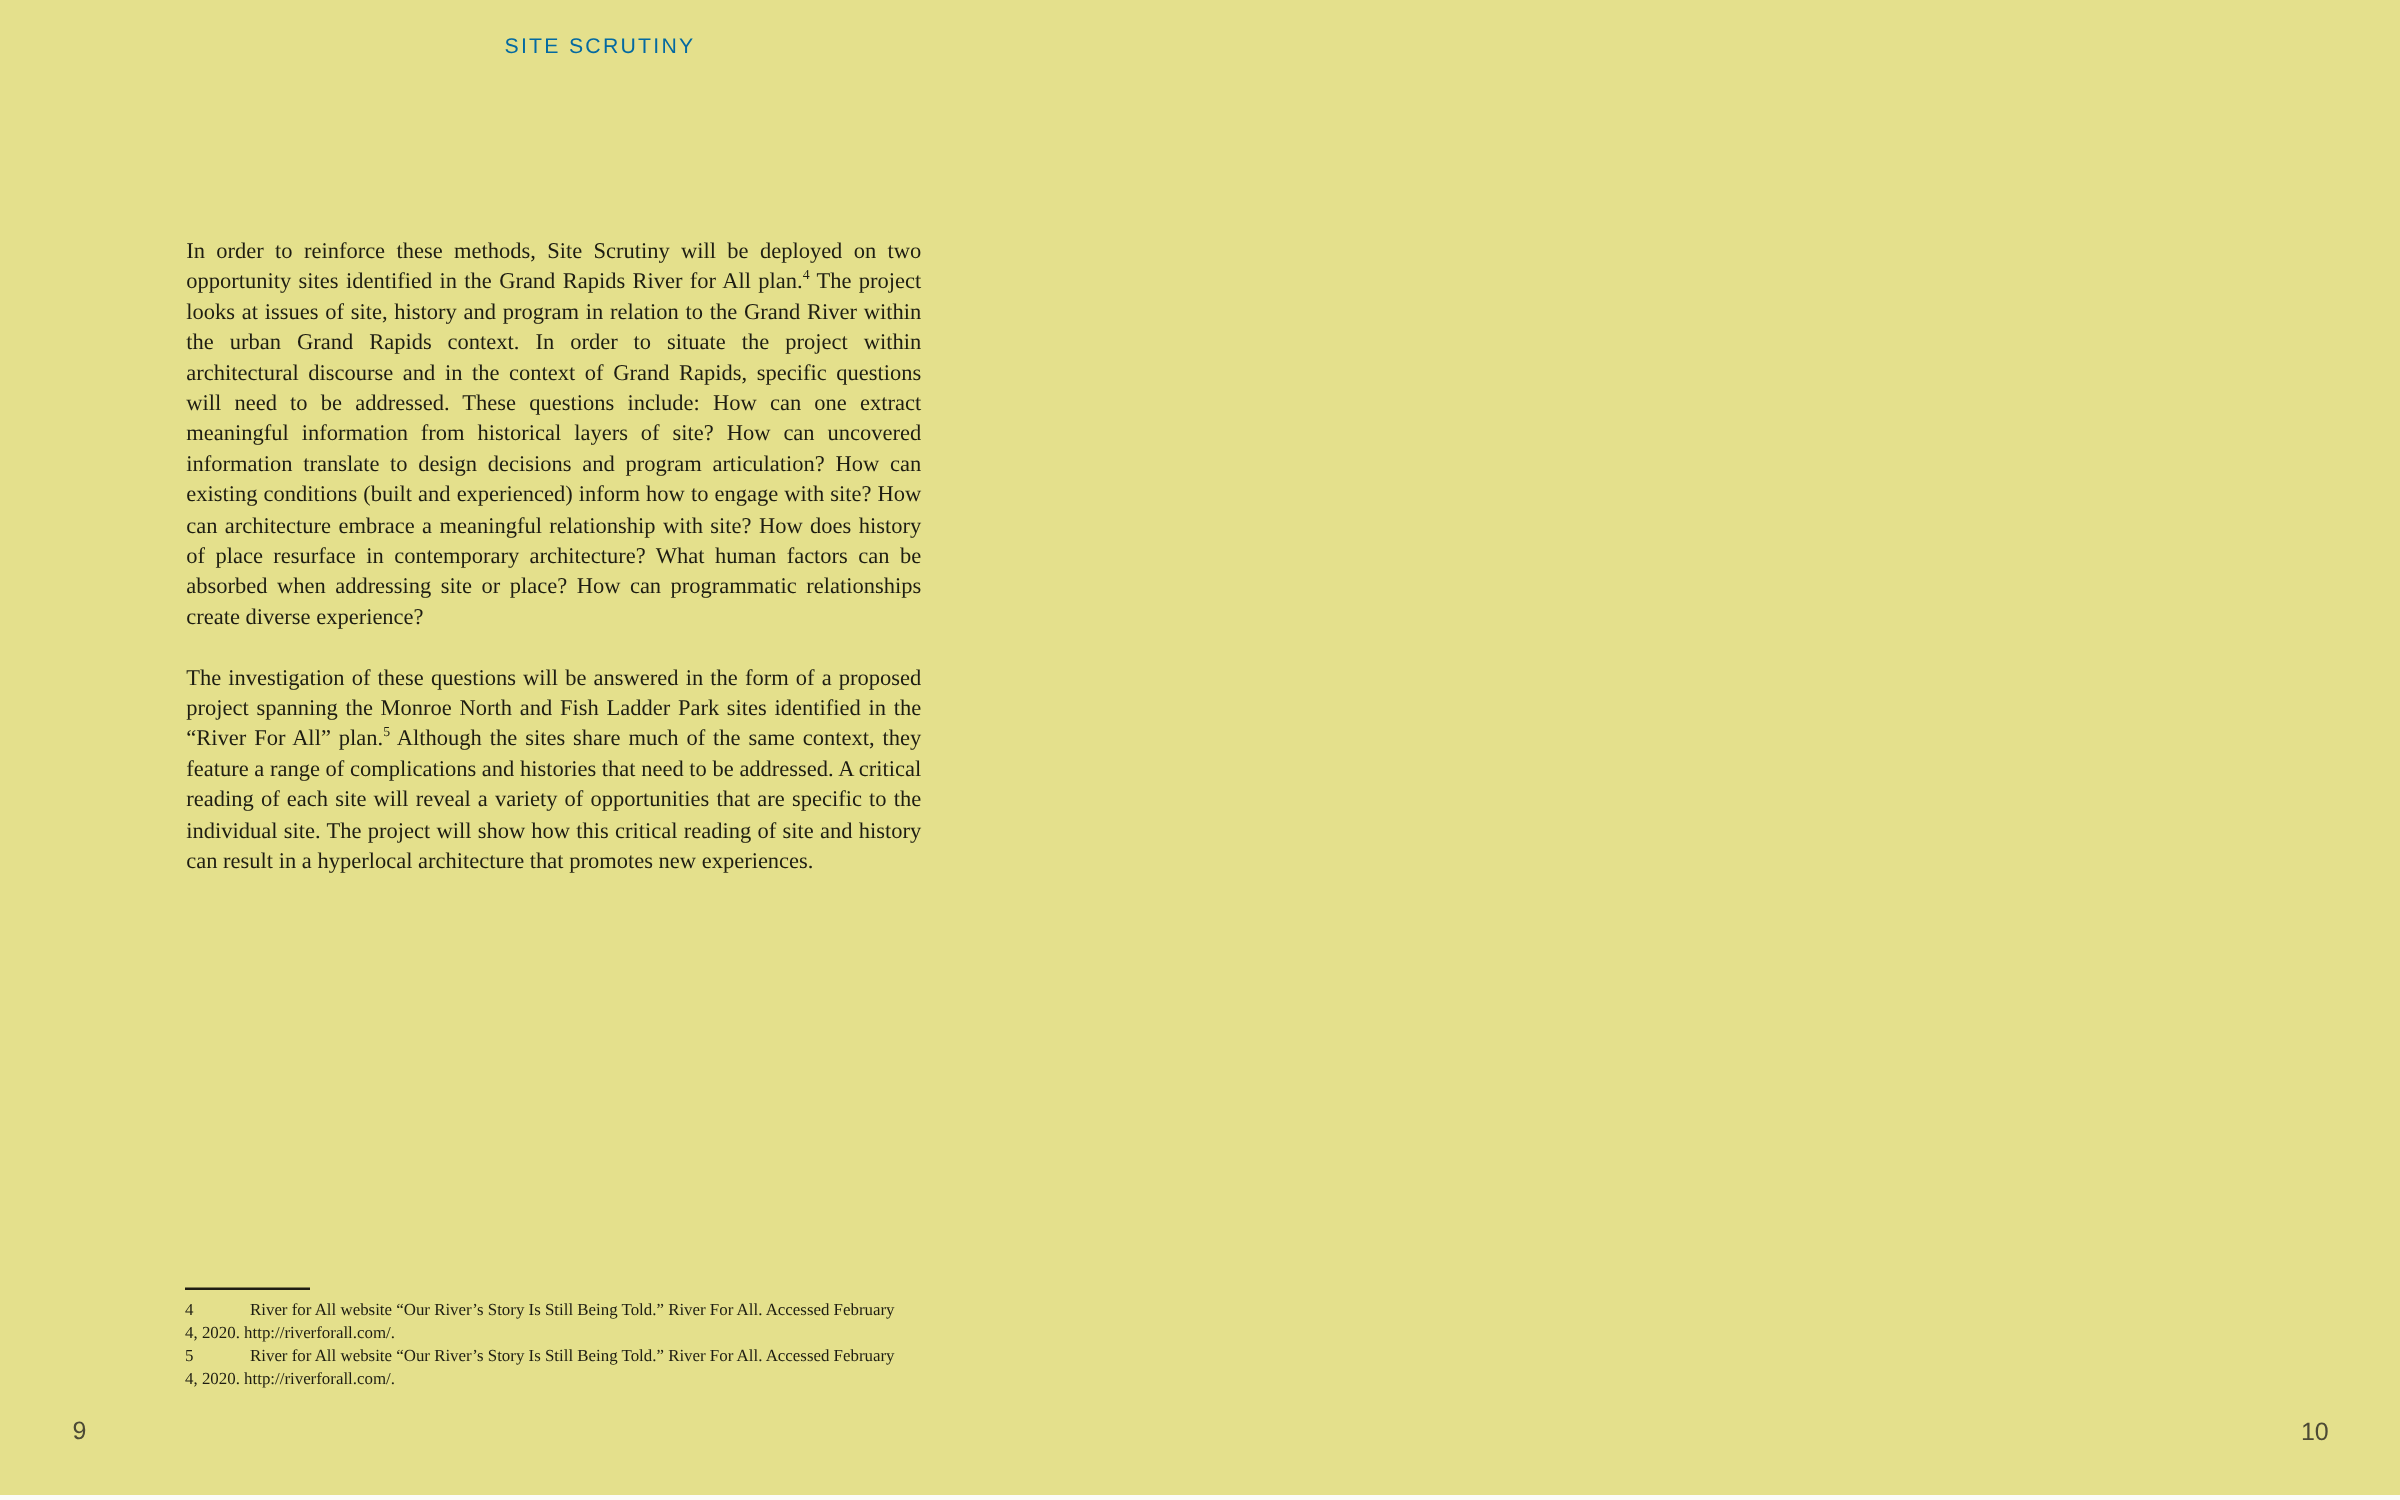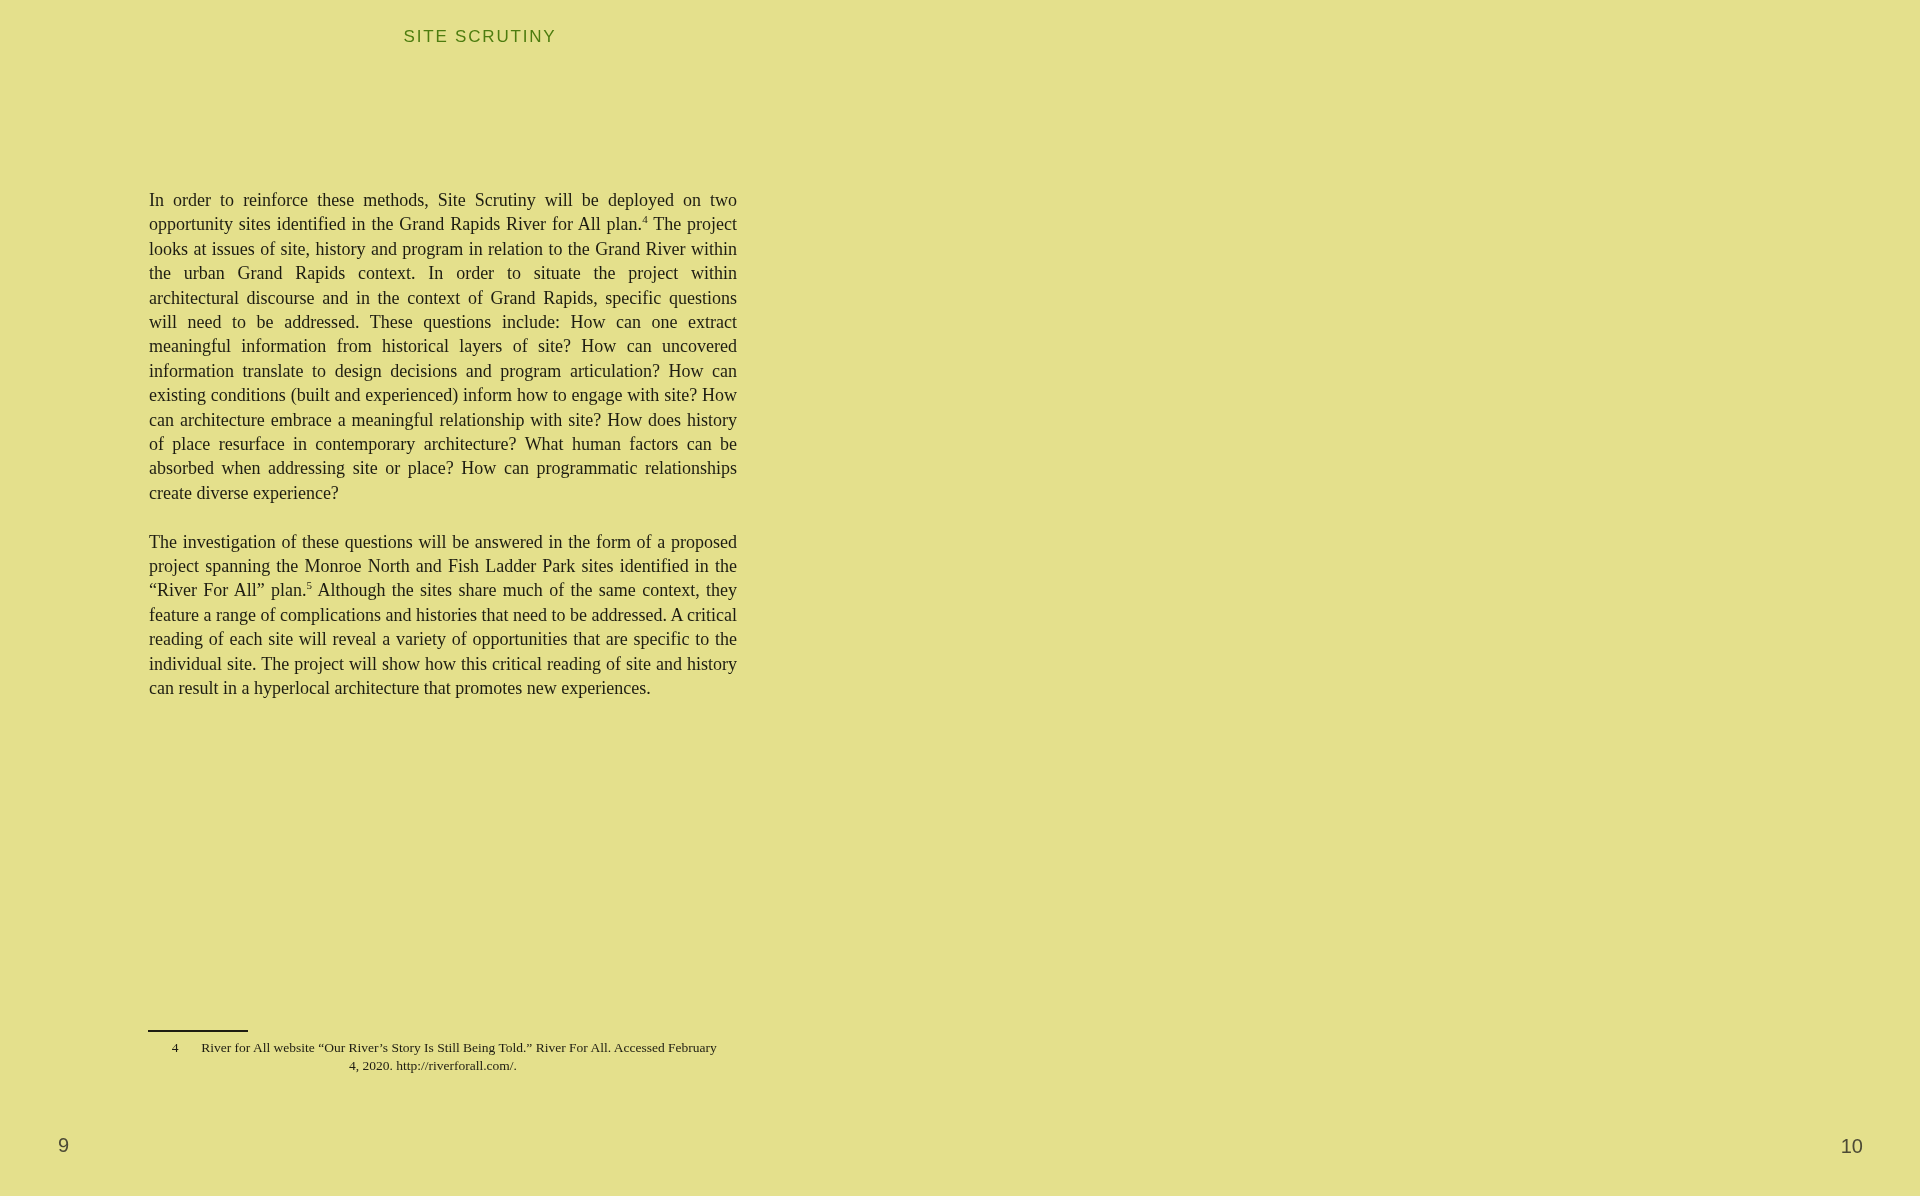--- a/index.html
+++ b/index.html
@@ -29,21 +29,21 @@
   .running-head {
     position: absolute;
     top: 27px;
     left: 0;
     width: 100%;
     text-align: center;
     font-family: "Liberation Sans", sans-serif;
     font-weight: 300;
     font-size: 17px;
     letter-spacing: 1.8px;
-    color: #4d7c0f;
+    color: #0369a1;
   }
 
   .text-block {
     position: absolute;
     left: 149px;
     top: 140px;
     width: 588px;
     text-align: justify;
     font-size: 18px;
     line-height: 24.4px;
@@ -58,21 +58,21 @@
   }
 
   .footnotes {
     position: absolute;
     left: 148px;
     top: 1030px;
     width: 570px;
     font-size: 13.5px;
     line-height: 18.4px;
     color: #1e1d12;
-    text-align: center;
+    text-align: left;
   }
   .fn-rule {
     width: 100px;
     height: 0;
     border-top: 2px solid #1e1d12;
     margin-bottom: 7px;
   }
   .footnote { margin: 0; }
   .fn-num {
     display: inline-block;
@@ -111,20 +111,21 @@
       <p class="body-para"><span>In order to reinforce these methods, Site Scrutiny will be deployed on two opportunity sites identified in the Grand Rapids River for All plan.</span><span class="fn-ref">4</span><span> The project looks at issues of site, history and program in relation to the Grand River within the urban Grand Rapids context. In order to situate the project within architectural discourse and in the context of Grand Rapids, specific questions will need to be addressed. These questions include: How can one extract meaningful information from historical layers of site? How can uncovered information translate to design decisions and program articulation? How can existing conditions (built and experienced) inform how to engage with site? How can architecture embrace a meaningful relationship with site? How does history of place resurface in contemporary architecture? What human factors can be absorbed when addressing site or place? How can programmatic relationships create diverse experience?</span></p>
 
       <p class="body-para"><span>The investigation of these questions will be answered in the form of a proposed project spanning the Monroe North and Fish Ladder Park sites identified in the “River For All” plan.</span><span class="fn-ref">5</span><span> Although the sites share much of the same context, they feature a range of complications and histories that need to be addressed. A critical reading of each site will reveal a variety of opportunities that are specific to the individual site. The project will show how this critical reading of site and history can result in a hyperlocal architecture that promotes new experiences.</span></p>
     </div>
 
     <div class="footnotes">
       <div class="fn-rule"></div>
 
       <p class="footnote"><span class="fn-num">4</span><span>River for All website “Our River’s Story Is Still Being Told.” River For All. Accessed February 4, 2020. http://riverforall.com/.</span></p>
 
+      <p class="footnote"><span class="fn-num">5</span><span>River for All website “Our River’s Story Is Still Being Told.” River For All. Accessed February 4, 2020. http://riverforall.com/.</span></p>
     </div>
 
     <div class="folio folio-left">9</div>
   </div>
 
   <div class="page page-right">
 
     <div class="folio folio-right">10</div>
   </div>
 

